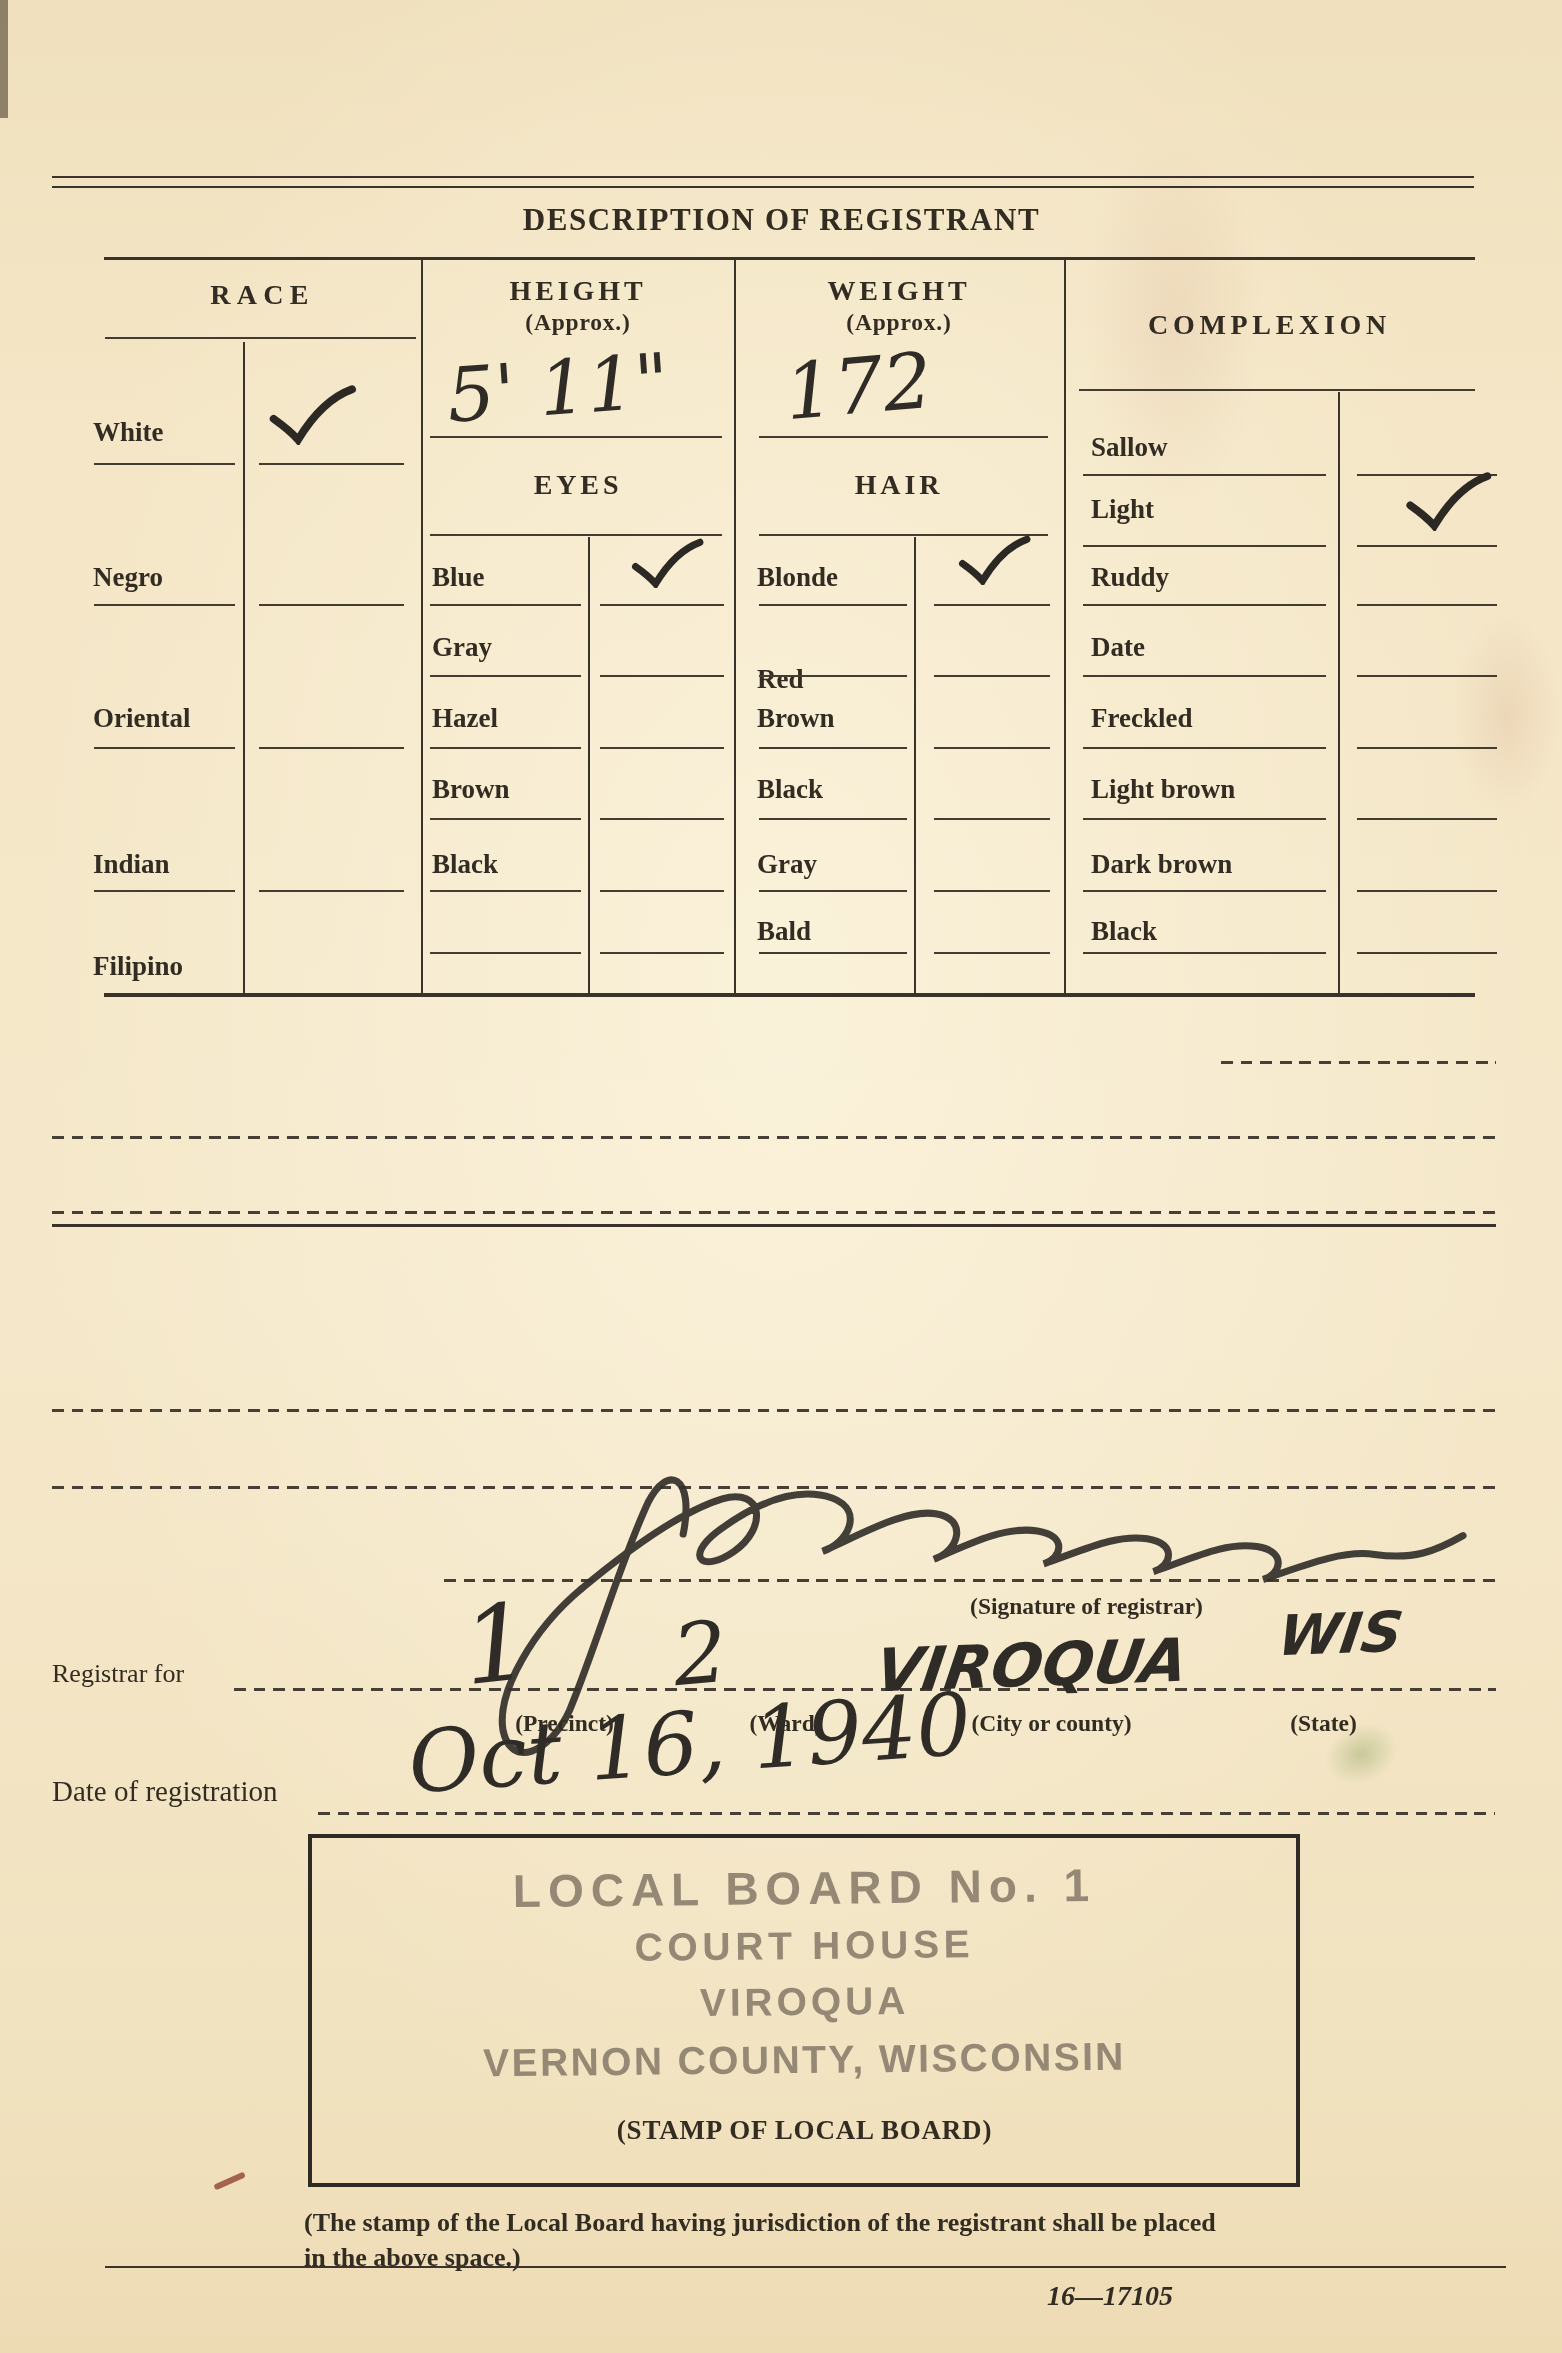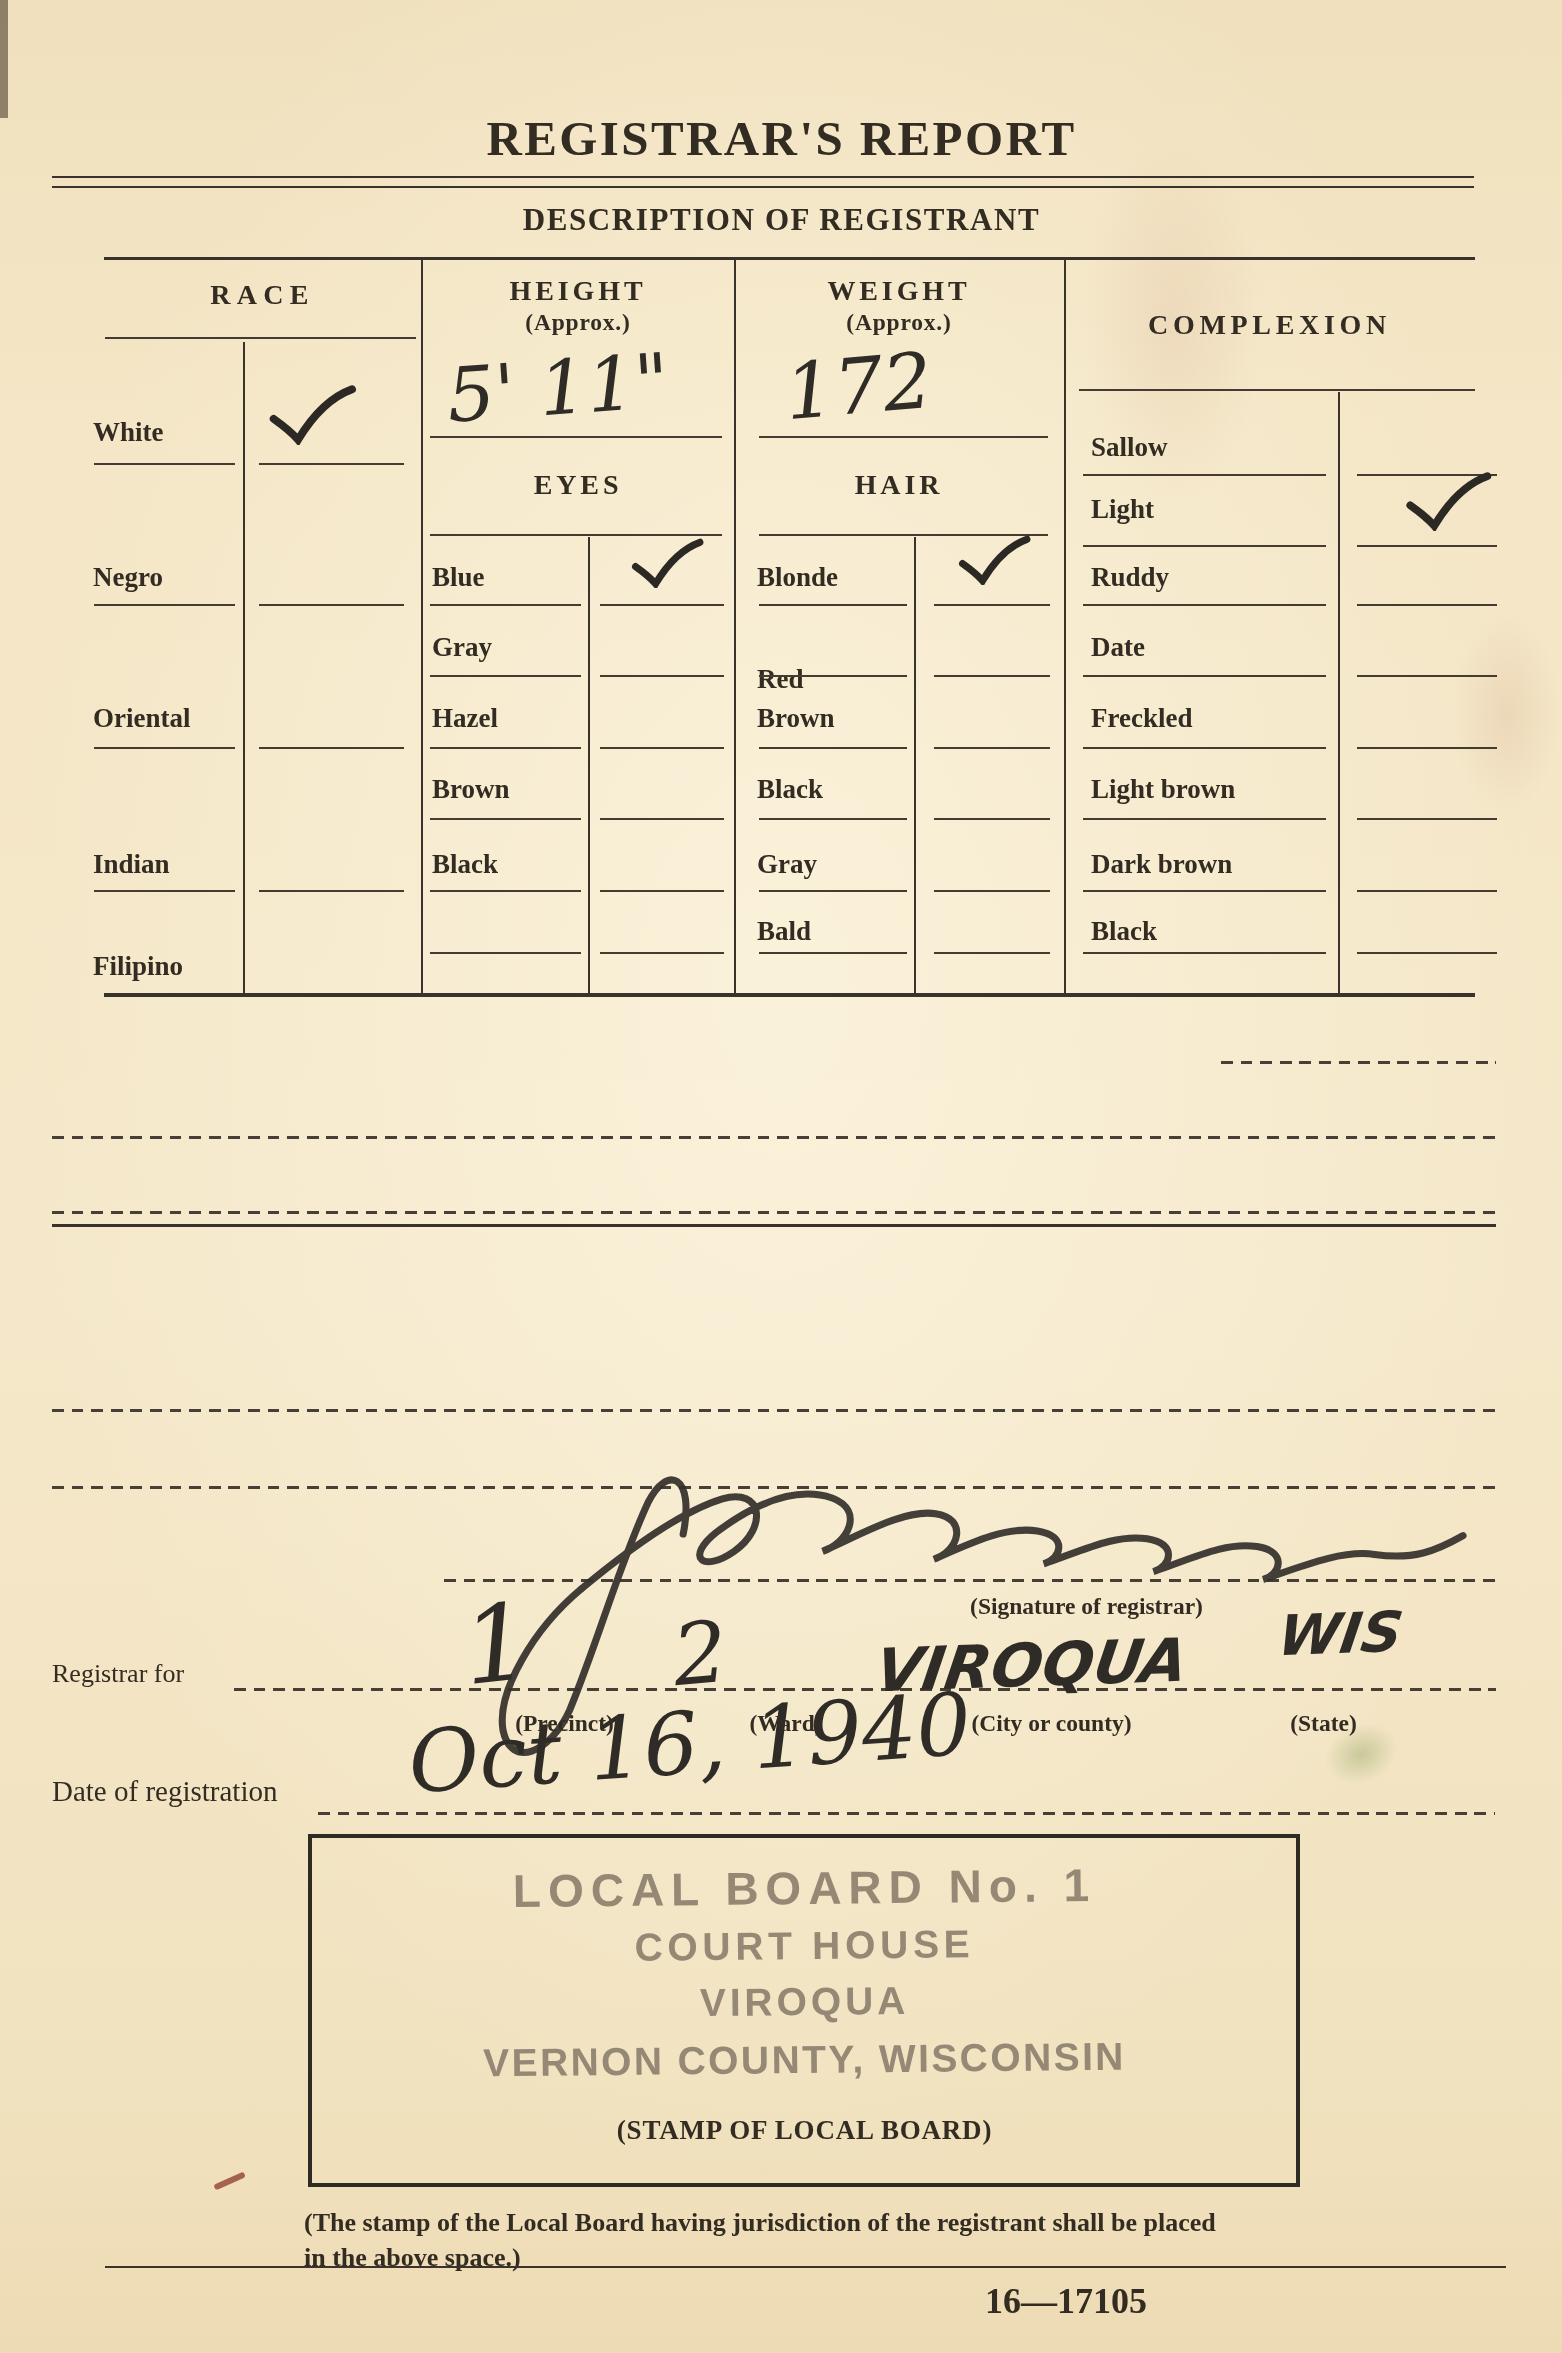--- a/index.html
+++ b/index.html
@@ -32,21 +32,20 @@
 <body>
 
 <div id="page">
 
   <div class="stain" style="left:1083px;top:133px;width:180px;height:377px;background:radial-gradient(closest-side,rgba(186,118,92,.12),rgba(186,118,92,0));"></div>
   <div class="stain" style="left:1451px;top:612px;width:110px;height:204px;background:radial-gradient(closest-side,rgba(186,118,92,.14),rgba(186,118,92,0));"></div>
   <div class="stain" style="left:1324px;top:1725px;width:75px;height:58px;background:radial-gradient(closest-side,rgba(122,150,76,.35),rgba(122,150,76,0));transform:rotate(-25deg);"></div>
   <div class="stain" style="left:0;top:0;width:7.8px;height:118px;border-radius:0;background:rgba(62,50,34,.55);"></div>
   <div class="abs" style="left:213px;top:2178px;width:33px;height:5.5px;background:rgba(140,58,40,.75);border-radius:3.1px;transform:rotate(-24deg);"></div>
 
-  <div class="abs ctr" style="top:110px;font-size:49px;font-weight:bold;letter-spacing:2.4px;">REGISTRAR'S REPORT</div>
   <div class="rule" style="left:52px;top:176px;width:1422px;height:2.4px;"></div>
   <div class="rule" style="left:52px;top:186px;width:1422px;height:2.4px;"></div>
   <div class="abs ctr" style="top:202px;font-size:31px;font-weight:bold;letter-spacing:1.6px;">DESCRIPTION OF REGISTRANT</div>
 
   <div class="rule" style="left:104px;top:257px;width:1371px;height:3.1px;"></div>
   <div class="rule" style="left:104px;top:993px;width:1371px;height:3.9px;"></div>
   <div class="vline" style="left:421px;top:259px;height:736px;"></div>
   <div class="vline" style="left:734px;top:259px;height:736px;"></div>
   <div class="vline" style="left:1064px;top:259px;height:736px;"></div>
   <div class="vline" style="left:243px;top:342px;height:653px;"></div>
@@ -227,16 +226,16 @@
 
   <div class="abs" style="left:308px;top:1834px;width:984px;height:345px;border:4.7px solid #2e2a24;"></div>
   <div class="stamp" style="top:1861px;font-size:46px;letter-spacing:7px;transform:rotate(-0.6deg);">LOCAL BOARD No. 1</div>
   <div class="stamp" style="top:1924px;font-size:39px;letter-spacing:4.7px;transform:rotate(-0.6deg);">COURT HOUSE</div>
   <div class="stamp" style="top:1980px;font-size:39px;letter-spacing:3.9px;transform:rotate(-0.6deg);">VIROQUA</div>
   <div class="stamp" style="top:2038px;font-size:39px;letter-spacing:2.4px;transform:rotate(-0.6deg);">VERNON COUNTY, WISCONSIN</div>
   <div class="abs" style="left:308px;top:2115px;width:993px;text-align:center;font-size:27px;font-weight:bold;letter-spacing:0.8px;">(STAMP OF LOCAL BOARD)</div>
 
   <div class="abs" style="left:304px;top:2205px;width:934px;font-size:26px;font-weight:bold;line-height:1.35;">(The stamp of the Local Board having jurisdiction of the registrant shall be placed in the above space.)</div>
   <div class="rule" style="left:105px;top:2266px;width:1401px;height:2.4px;"></div>
-  <div class="abs" style="left:985px;top:2280px;width:188px;text-align:left;font-size:36px;font-weight:bold;">16—17105</div>
+  <div class="abs" style="left:985px;top:2280px;width:188px;text-align:right;font-size:28px;font-weight:bold;font-style:italic;">16—17105</div>
 
 </div>
 
 
 </body></html>

